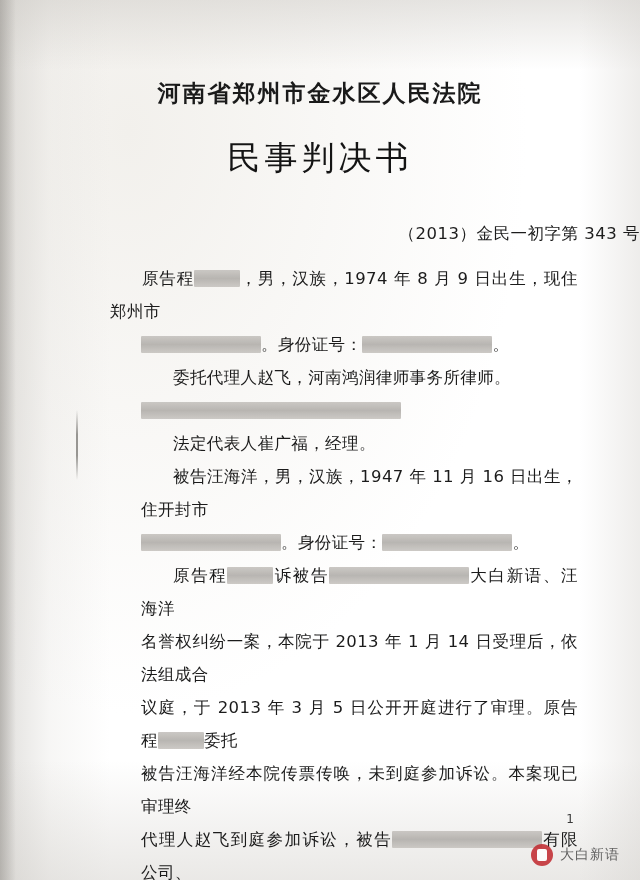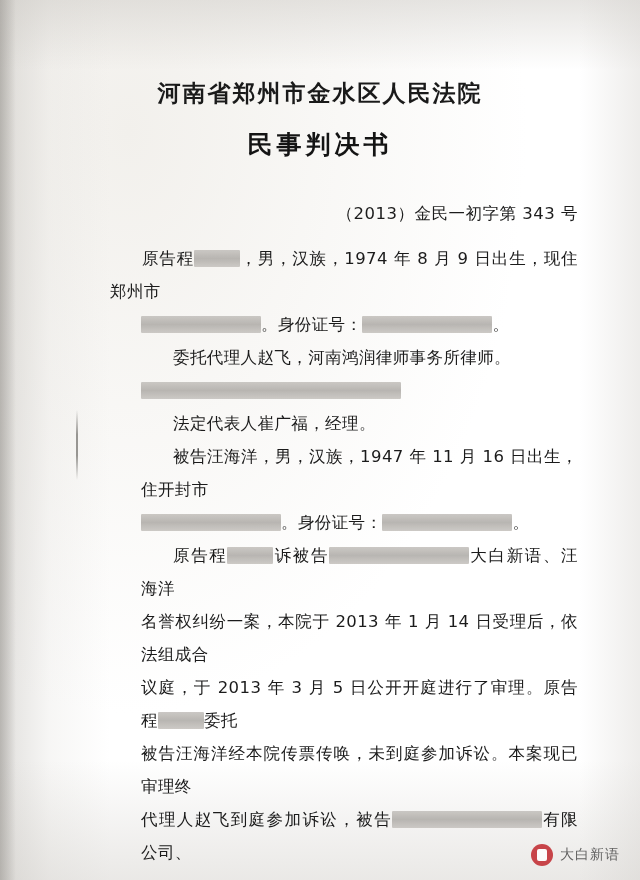--- a/index.html
+++ b/index.html
@@ -73,31 +73,30 @@
   .title-court {
     font-family: "DejaVu Serif", serif;
     font-weight: bold;
     font-size: 23px;
     letter-spacing: 2px;
     color: #1a1a1a;
     line-height: 1.3;
   }
   .title-doc {
     font-family: "DejaVu Serif", serif;
-    font-weight: bold;
-    font-size: 25px;
+    font-weight: normal;
+    font-size: 33px;
     letter-spacing: 4px;
     color: #141414;
-    margin-top: 20px;
+    margin-top: 28px;
   }
   .case-no {
     text-align: right;
     font-size: 16.5px;
     margin-top: 42px;
-    padding-right: 62px;
     letter-spacing: 0.5px;
     color: #1c1c1c;
   }
   .body-text {
     margin-top: 17px;
     padding: 0 62px 0 110px;
     font-size: 16.5px;
     line-height: 33px;
     letter-spacing: 0.4px;
     color: #1b1b1b;

